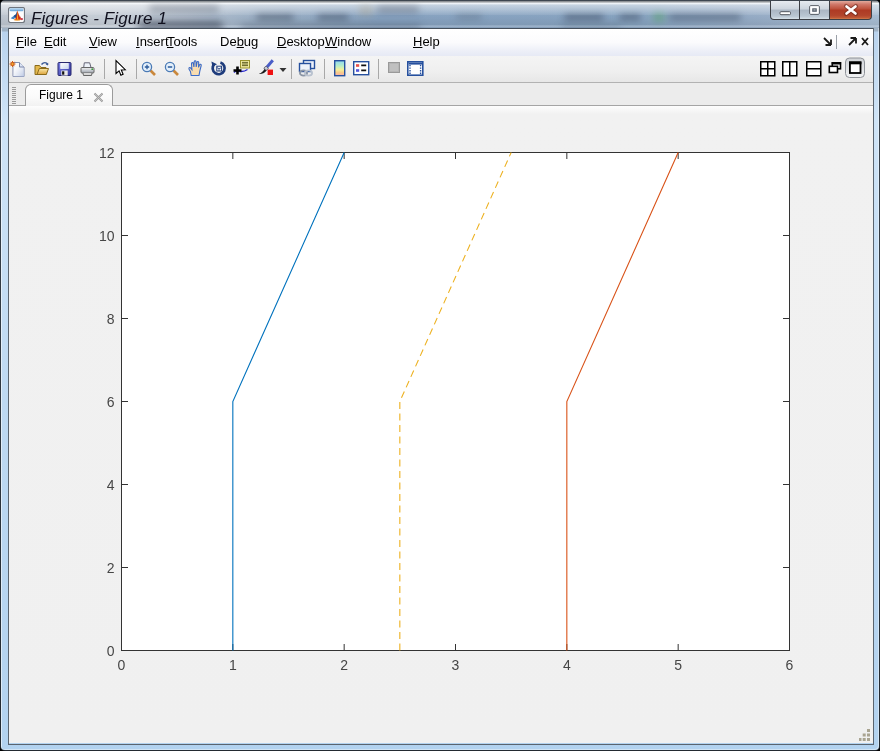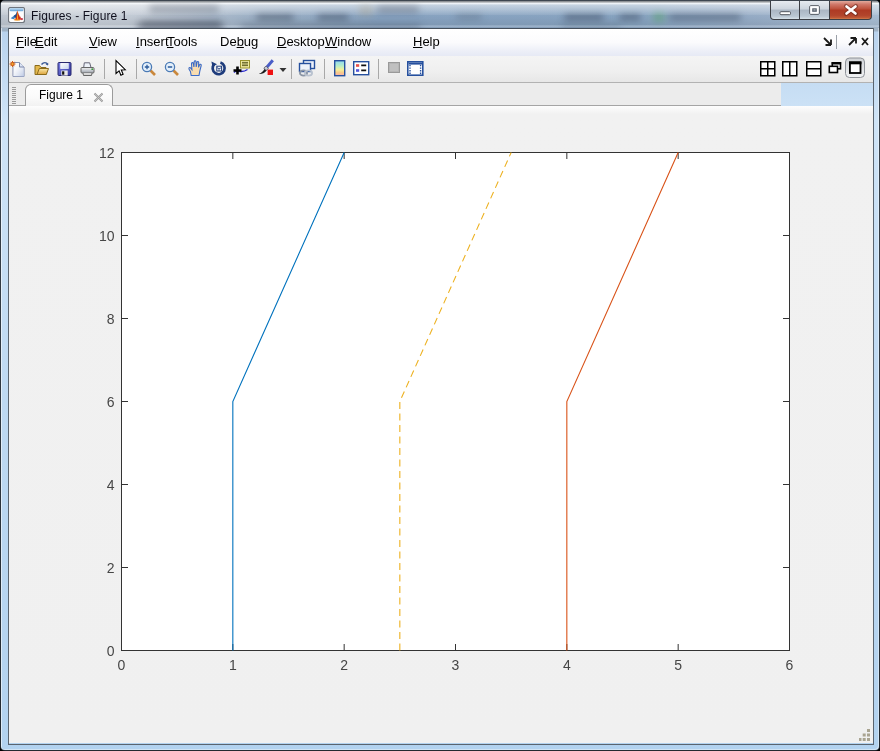--- a/index.html
+++ b/index.html
@@ -14,41 +14,41 @@
   
   #titlebar{position:absolute;left:0;top:0;width:878px;height:27px;overflow:hidden;
     background:
       linear-gradient(180deg, rgba(22,28,34,.9) 0px, rgba(22,28,34,.9) 1px, rgba(248,252,255,.9) 2px, rgba(250,253,255,.55) 3px, rgba(255,255,255,0) 4px),
       linear-gradient(180deg, rgba(255,255,255,.22) 4px, rgba(255,255,255,.08) 40%, rgba(255,255,255,0) 55%, rgba(0,0,0,.06) 88%, rgba(255,255,255,.22) 93%, rgba(90,110,135,.25) 100%),
       linear-gradient(90deg, #bdc5cf 0px, #c8cfd7 70px, #c0c9d4 150px, #9eb1c6 250px, #87a2c0 380px, #88a4c1 640px, #95abc5 750px, #a7bcd2 878px);}
   .smudge{position:absolute;filter:blur(3.5px);border-radius:3px;}
   #title-hl{position:absolute;left:0;top:0;width:878px;height:14px;
     background:linear-gradient(180deg,rgba(255,255,255,.5),rgba(255,255,255,.08));}
   #mlicon{position:absolute;left:7px;top:6px;width:17px;height:16px;}
-  #title-text{position:absolute;left:30px;top:8px;font-size:12px;color:#10101e;letter-spacing:.1px;}
+  #title-text{position:absolute;left:30px;top:8px;font-size:17px;color:#10101e;letter-spacing:.1px;font-style:italic;}
   
   #winbtns{position:absolute;left:769px;top:0;width:103px;height:20px;}
   .wbtn{position:absolute;top:0;height:19px;border:1px solid #3c3f45;border-top:none;}
   #btn-min{left:0;width:30px;border-radius:0 0 0 4px;
     background:linear-gradient(180deg,#e6ebf0 0%,#ccd5de 45%,#aab6c3 50%,#bac7d3 85%,#d7e2ea 100%);}
   #btn-max{left:29px;width:31px;
     background:linear-gradient(180deg,#e6ebf0 0%,#ccd5de 45%,#aab6c3 50%,#bac7d3 85%,#d7e2ea 100%);}
   #btn-close{left:59px;width:43px;border-radius:0 0 4px 0;
     background:linear-gradient(180deg,#e2ab9d 0%,#d0796a 18%,#bc4f3a 45%,#ae3a24 50%,#b2452c 80%,#c25c38 95%,#d8854f 100%);}
   
   #menubar{position:absolute;left:8px;top:27px;width:864px;height:32px;
     background:linear-gradient(180deg,#ffffff 0%,#fbfbfd 45%,#eef0f8 70%,#e2e6f3 100%);
     border-top:1px solid #46505c;border-bottom:1px solid #b1b5bd;
     font-size:13px;color:#000;}
   .mi{position:absolute;top:5px;}
   #menu-right{position:absolute;right:3px;top:0;height:26px;display:flex;align-items:center;}
   #toolbar{position:absolute;left:8px;top:55px;width:864px;height:27px;
     background:linear-gradient(180deg,#f4f4f4 0%,#efefef 60%,#e7e7e7 100%);
     border-bottom:1px solid #b2b2b2;}
-  #tabbar{position:absolute;left:8px;top:82px;width:772px;height:23px;
+  #tabbar{position:absolute;left:8px;top:82px;width:864px;height:23px;
     background:#ececec;border-bottom:1px solid #a5a5a5;}
   #tab{position:absolute;left:16px;top:1px;width:88px;height:22px;
     border:1px solid #9b9b9b;border-bottom:none;border-radius:6px 6px 0 0;
     background:linear-gradient(180deg,#ffffff 0%,#fafafa 60%,#f2f2f2 100%);
     font-size:12px;color:#000;}
   #grip{position:absolute;left:3px;top:4px;width:3.5px;height:17px;
     background:repeating-linear-gradient(180deg,#9a9a9a 0 1px,rgba(0,0,0,0) 1px 2px);}
   #content{position:absolute;left:8px;top:105px;width:864px;height:637px;
     background:linear-gradient(180deg,#fdfdfd 0%,#f1f1f1 8px,#f0f0f0 100%);}
   #plot{position:absolute;left:-1px;top:1px;}
@@ -105,21 +105,21 @@
         <svg width="42" height="18" viewBox="0 0 42 18" style="position:absolute;left:0;top:0">
           <path d="M16.2 5.2 L25.8 12.8 M25.8 5.2 L16.2 12.8" stroke="#5b2318" stroke-width="4.6" fill="none" stroke-linecap="round" opacity=".5"></path>
           <path d="M16.5 5.5 L25.5 12.5 M25.5 5.5 L16.5 12.5" stroke="#fff" stroke-width="2.6" fill="none" stroke-linecap="round"></path>
         </svg>
       </div>
     </div>
   </div>
 
   <div id="menubar">
     <span class="mi" style="left:7px"><u>F</u>ile</span>
-    <span class="mi" style="left:26px"><u>E</u>dit</span>
+    <span class="mi" style="left:35px"><u>E</u>dit</span>
     <span class="mi" style="left:80px"><u>V</u>iew</span>
     <span class="mi" style="left:127px"><u>I</u>nsert</span>
     <span class="mi" style="left:158px"><u>T</u>ools</span>
     <span class="mi" style="left:211px">De<u>b</u>ug</span>
     <span class="mi" style="left:268px"><u>D</u>esktop</span>
     <span class="mi" style="left:316px"><u>W</u>indow</span>
     <span class="mi" style="left:404px"><u>H</u>elp</span>
     <div id="menu-right">
       <svg width="48" height="16" viewBox="0 0 48 16">
         <path d="M2 4 L9 11 M9 11 L9 5.5 M9 11 L3.5 11" stroke="#1a1a1a" stroke-width="1.8" fill="none"></path>

